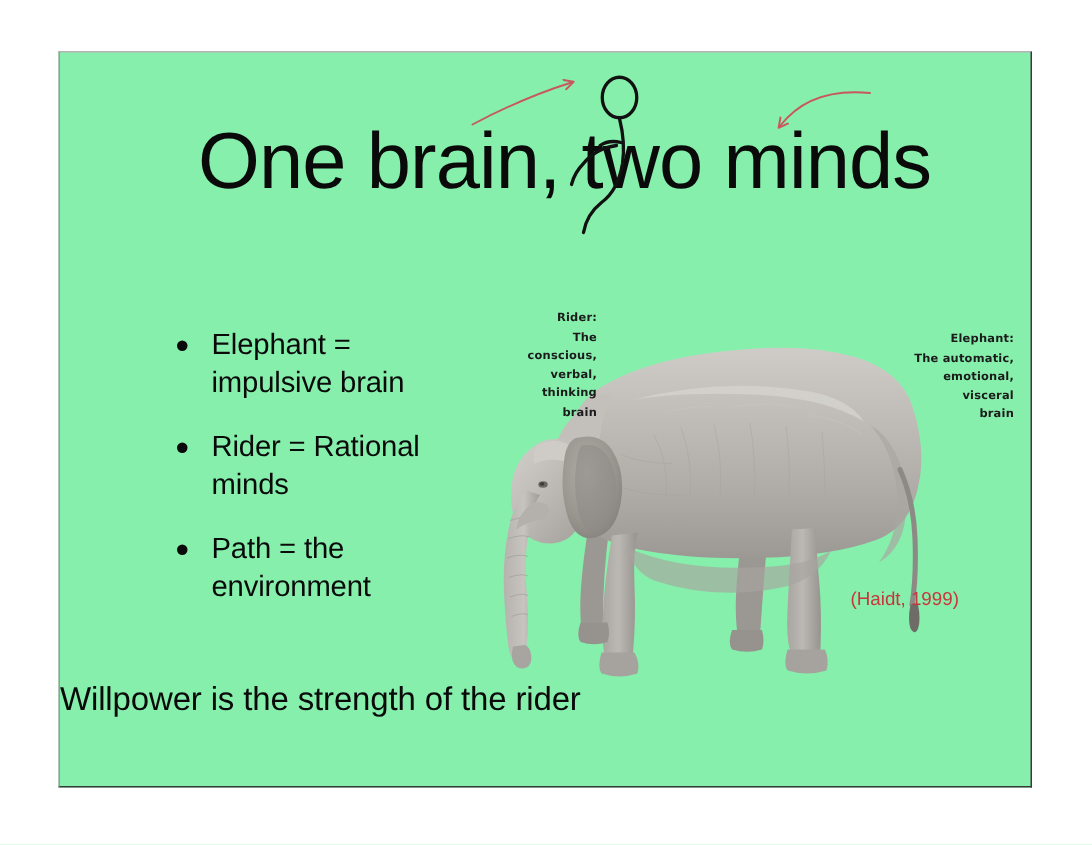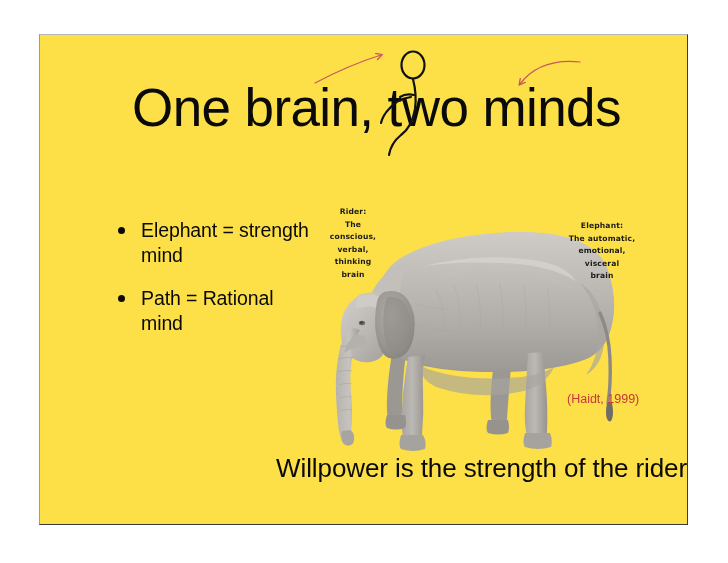--- a/index.html
+++ b/index.html
@@ -15,21 +15,21 @@
     font-family: "Liberation Sans", sans-serif;
   }
 
   
   #slide {
     position: absolute;
     left: 39px;
     top: 34px;
     width: 649px;
     height: 491px;
-    background: #fde047;
+    background: #86efac;
     border-top: 1px solid #b4b4b4;
     border-left: 1px solid #9a9a9a;
     border-right: 1px solid #3a3a3a;
     border-bottom: 1px solid #3a3a3a;
     box-sizing: border-box;
   }
 
   
   #title {
     position: absolute;
@@ -70,30 +70,30 @@
     color: #0a0a0a;
     letter-spacing: -0.1px;
   }
 
   
   #caption {
     position: absolute;
     left: 0;
     right: 0;
     top: 418px;
-    text-align: right;
-    font-size: 26px;
+    text-align: left;
+    font-size: 22px;
     color: #0a0a0a;
     letter-spacing: -0.1px;
   }
 
   
   .annot {
     position: absolute;
-    text-align: center;
+    text-align: right;
     font-family: "DejaVu Sans", sans-serif;
     font-weight: 700;
     font-size: 7.6px;
     line-height: 1.65;
     color: #1b1b1b;
     letter-spacing: 0.15px;
   }
   #annot-rider  { left: 268px; top: 171px; width: 90px; }
   #annot-eleph  { left: 488px; top: 185px; width: 148px; }
 
@@ -305,26 +305,30 @@
 emotional,
 visceral
 brain</div>
 
   <div id="citation">(Haidt, 1999)</div>
 
   <div id="bullets">
 
     <div class="bullet-row">
       <span class="bullet-dot"></span>
-      <span class="bullet-text">Elephant = strength mind</span>
+      <span class="bullet-text">Elephant = impulsive brain</span>
     </div>
 
     <div class="bullet-row">
       <span class="bullet-dot"></span>
-      <span class="bullet-text">Path = Rational mind</span>
+      <span class="bullet-text">Rider = Rational minds</span>
     </div>
 
+    <div class="bullet-row">
+      <span class="bullet-dot"></span>
+      <span class="bullet-text">Path = the environment</span>
+    </div>
 
   </div>
 
   <div id="caption">Willpower is the strength of the rider</div>
 
 </div>
 
 </body></html>

